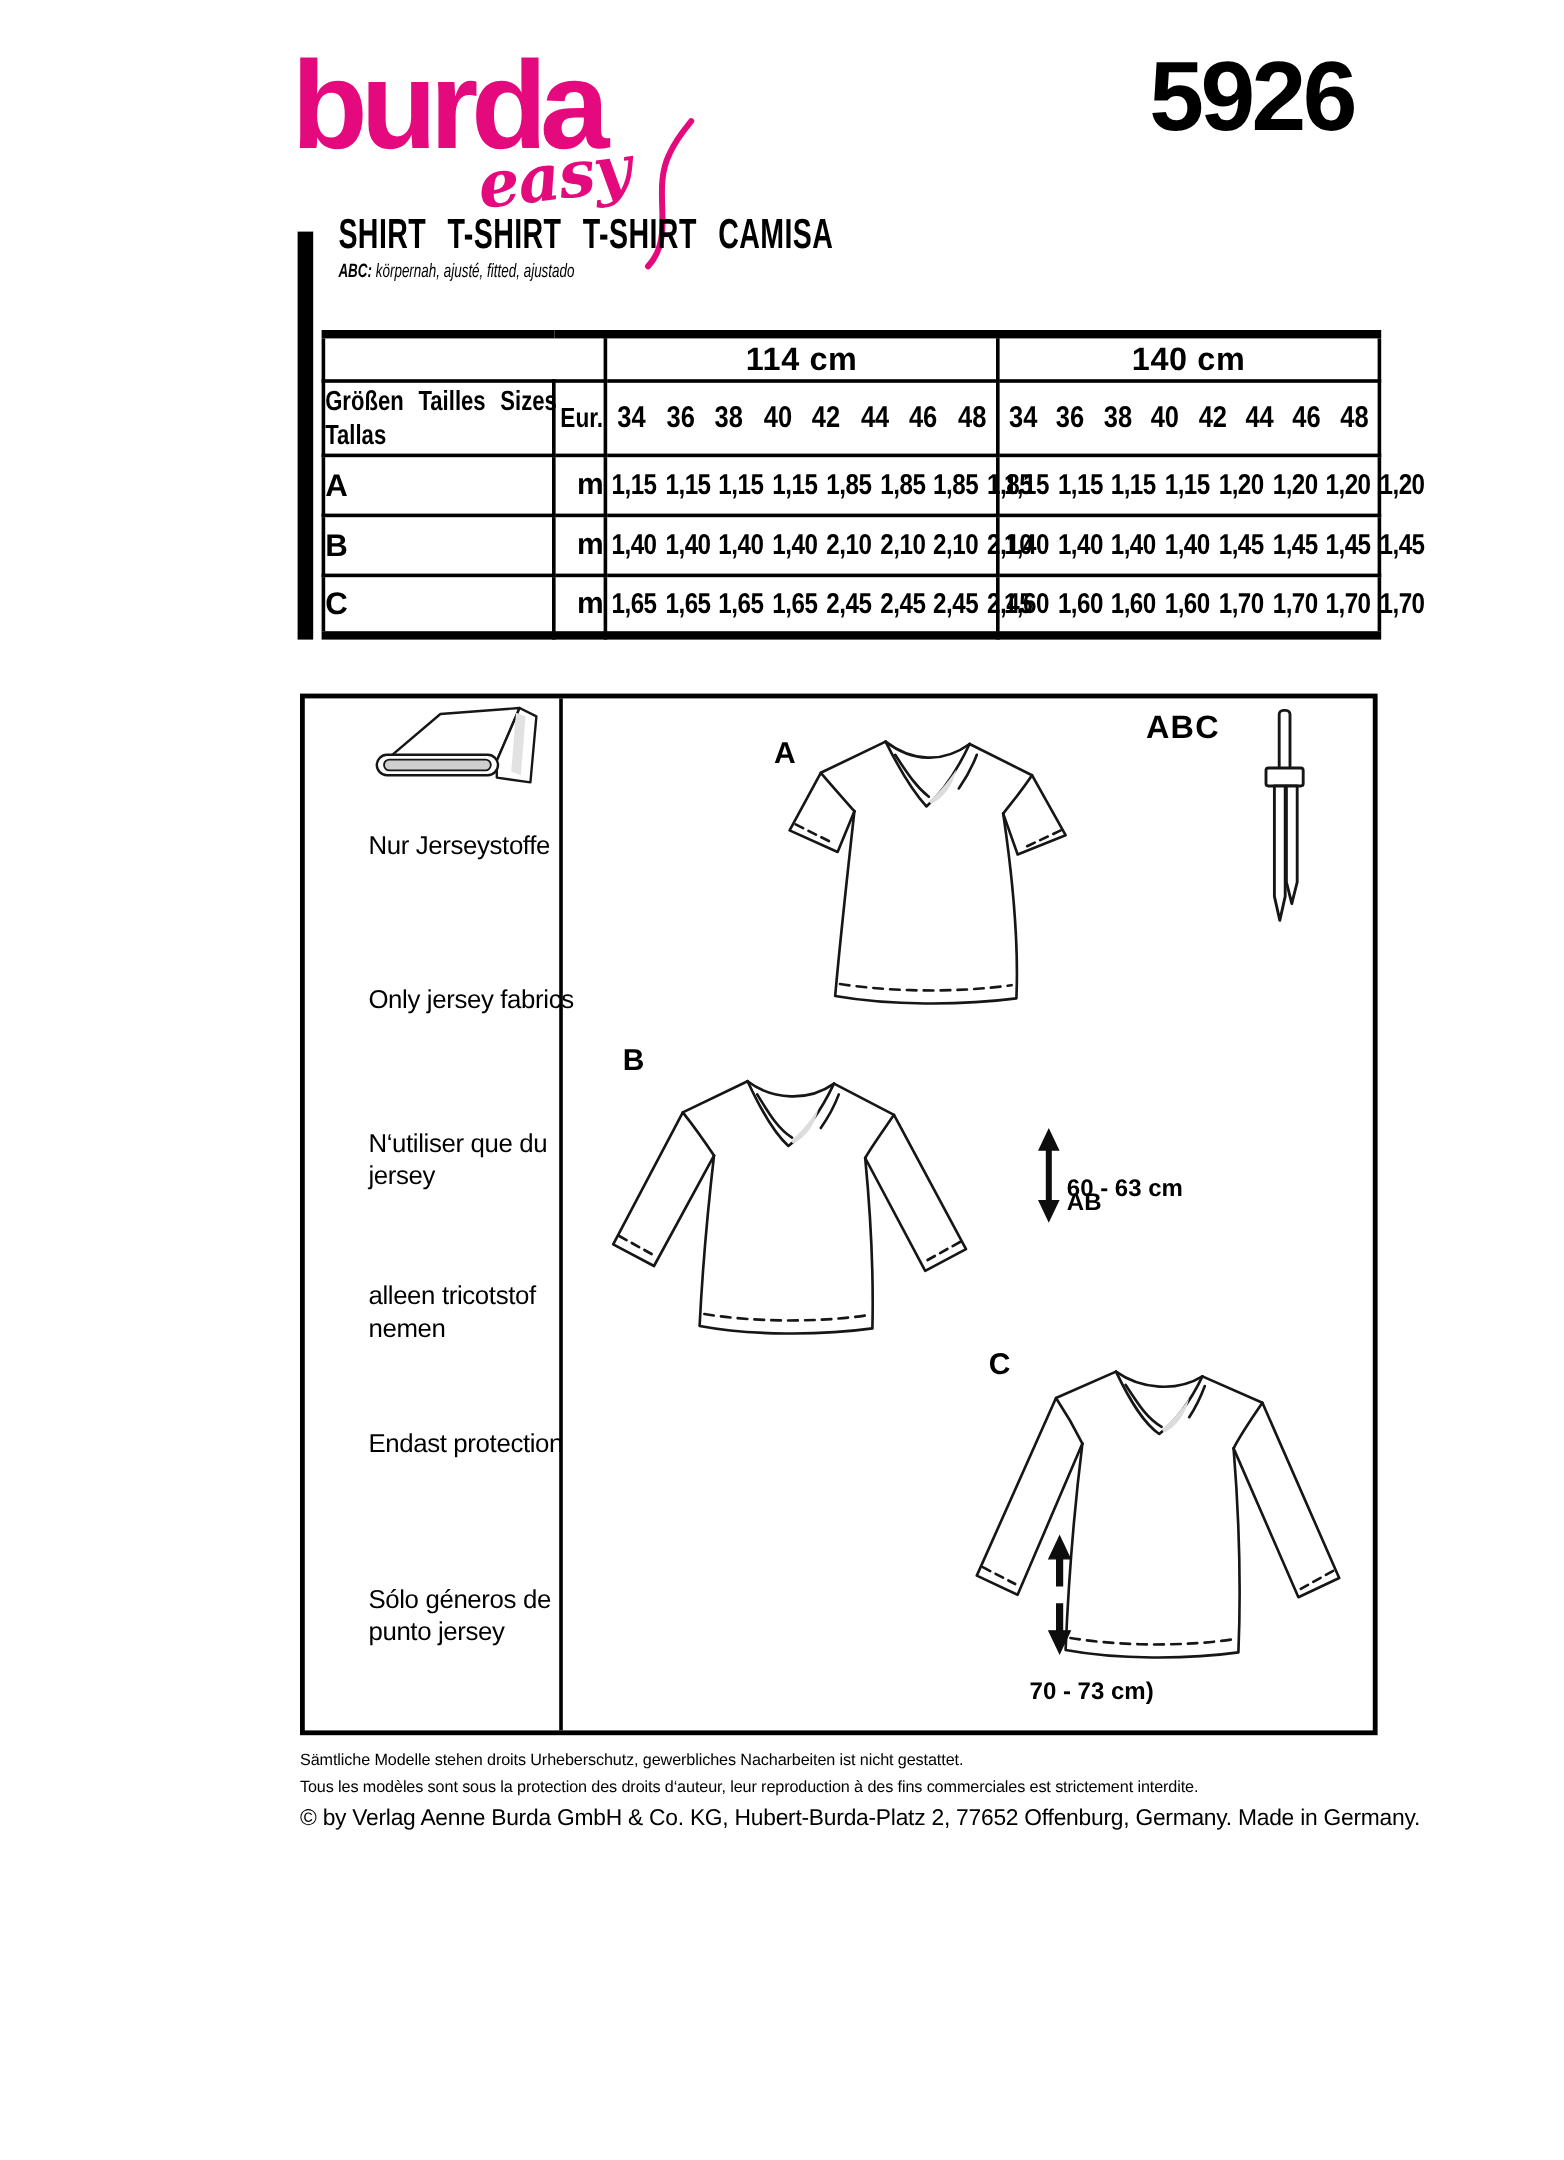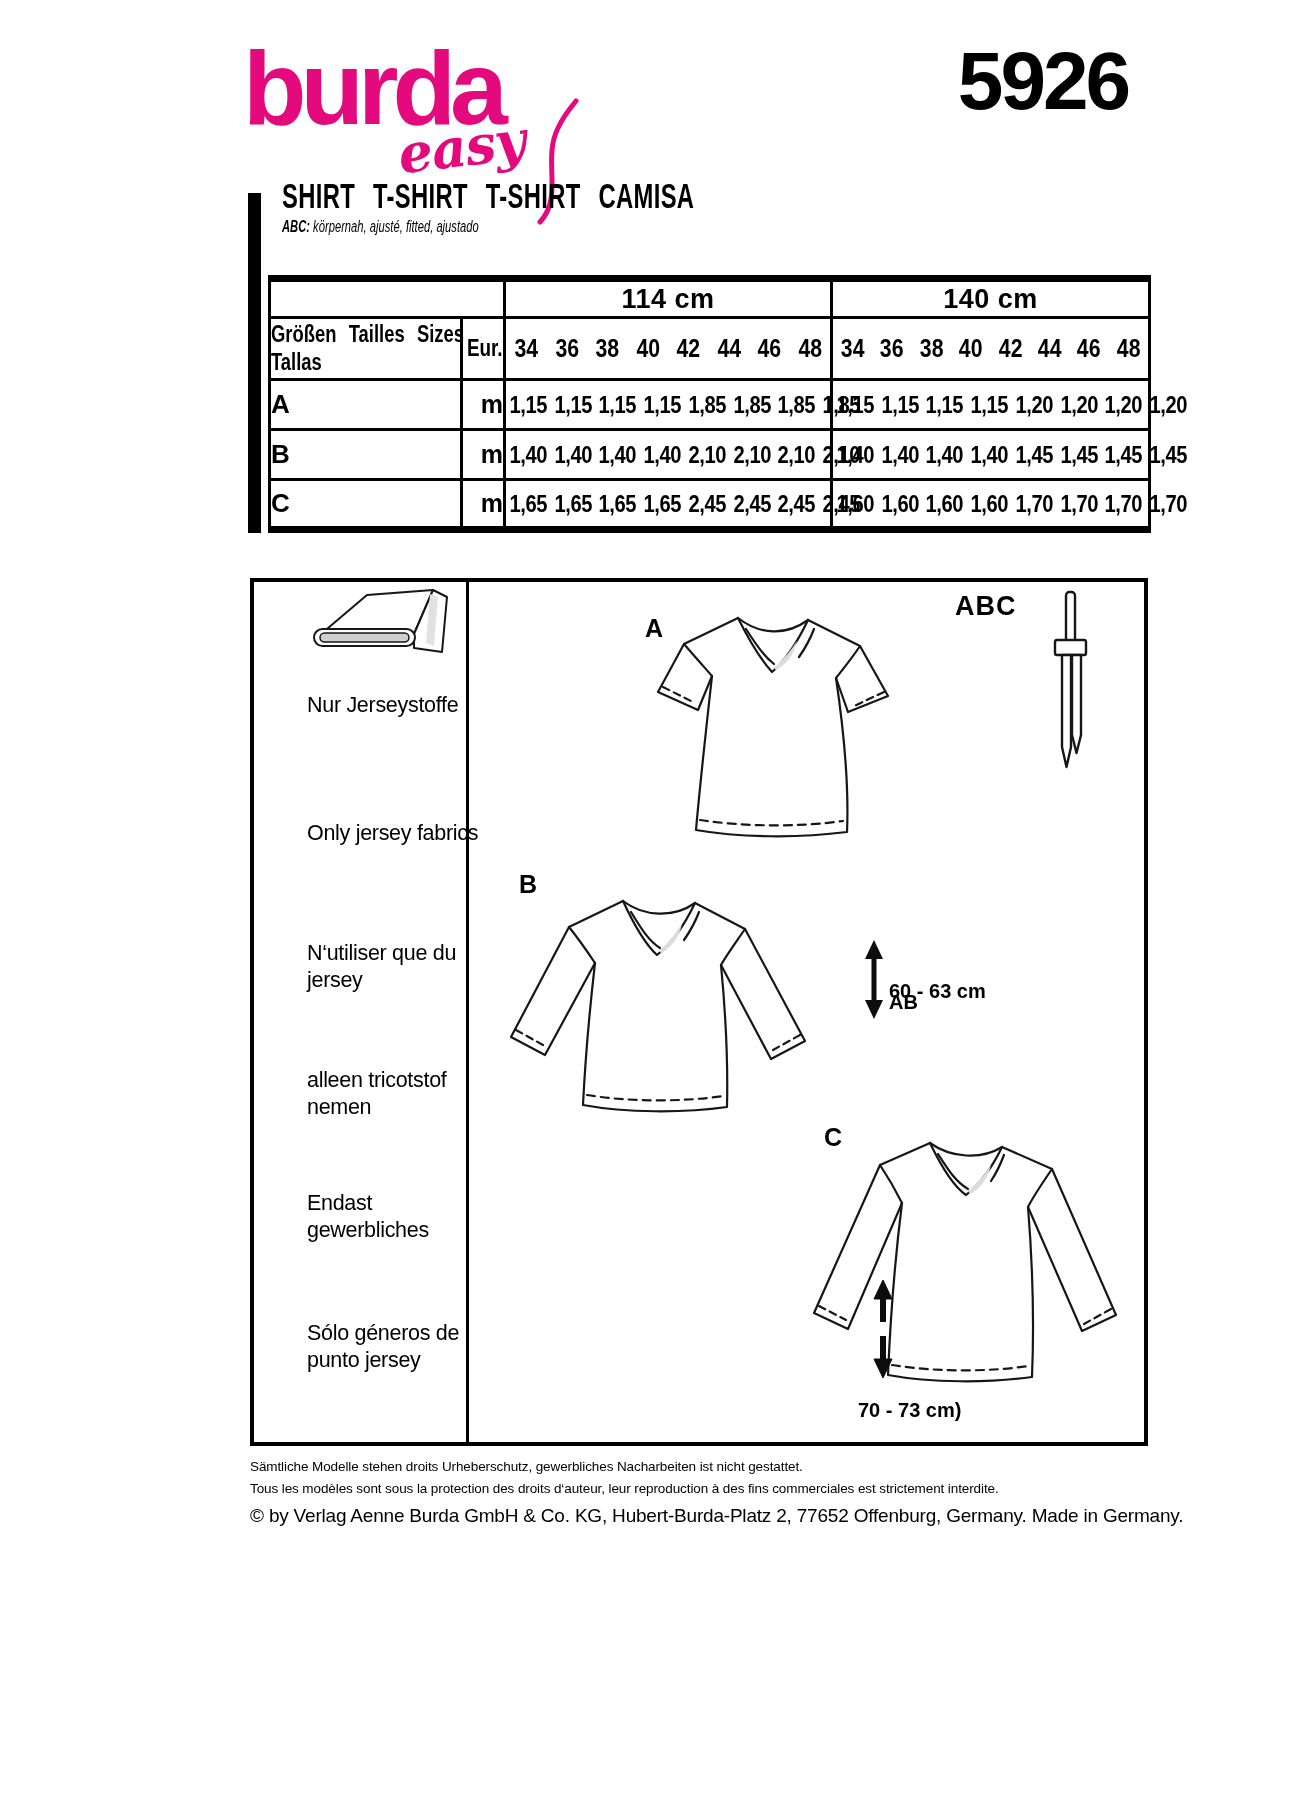--- a/index.html
+++ b/index.html
@@ -230,21 +230,21 @@
           <path d="M122,4 L136,11 L131,66 L103,62 L103,48 Z" fill="#fff"></path>
           <path d="M119,8 L127,11 L123,60 L115,57 Z" fill="#e2e2e2" stroke="none"></path>
           <rect x="3" y="43" width="101" height="17" rx="8.5" fill="#fff"></rect>
           <rect x="9" y="47" width="89" height="9" rx="4.5" fill="#cfcfcf" stroke-width="1.5"></rect>
         </g>
       </svg>
     <div class="note" style="top: 110px;">Nur Jerseystoffe</div>
         <div class="note" style="top: 238px;">Only jersey fabrics</div>
         <div class="note" style="top: 358px;">N‘utiliser que du jersey</div>
         <div class="note" style="top: 485px;">alleen tricotstof nemen</div>
-        <div class="note" style="top: 608px;">Endast gewerbliches</div>
+        <div class="note" style="top: 608px;">Endast protection</div>
         <div class="note" style="top: 738px;">Sólo géneros de punto jersey</div>
       </div>
     <div class="notes-sep"></div>
 
     <div class="drawings">
       <svg width="675" height="860" viewBox="0 0 675 860">
 
         <g stroke="#161616" fill="#fff" stroke-width="2.4" stroke-linejoin="round">
           <rect x="597" y="10" width="9" height="50" rx="3.5"></rect>
           <rect x="586" y="58" width="31" height="15" rx="2"></rect>

